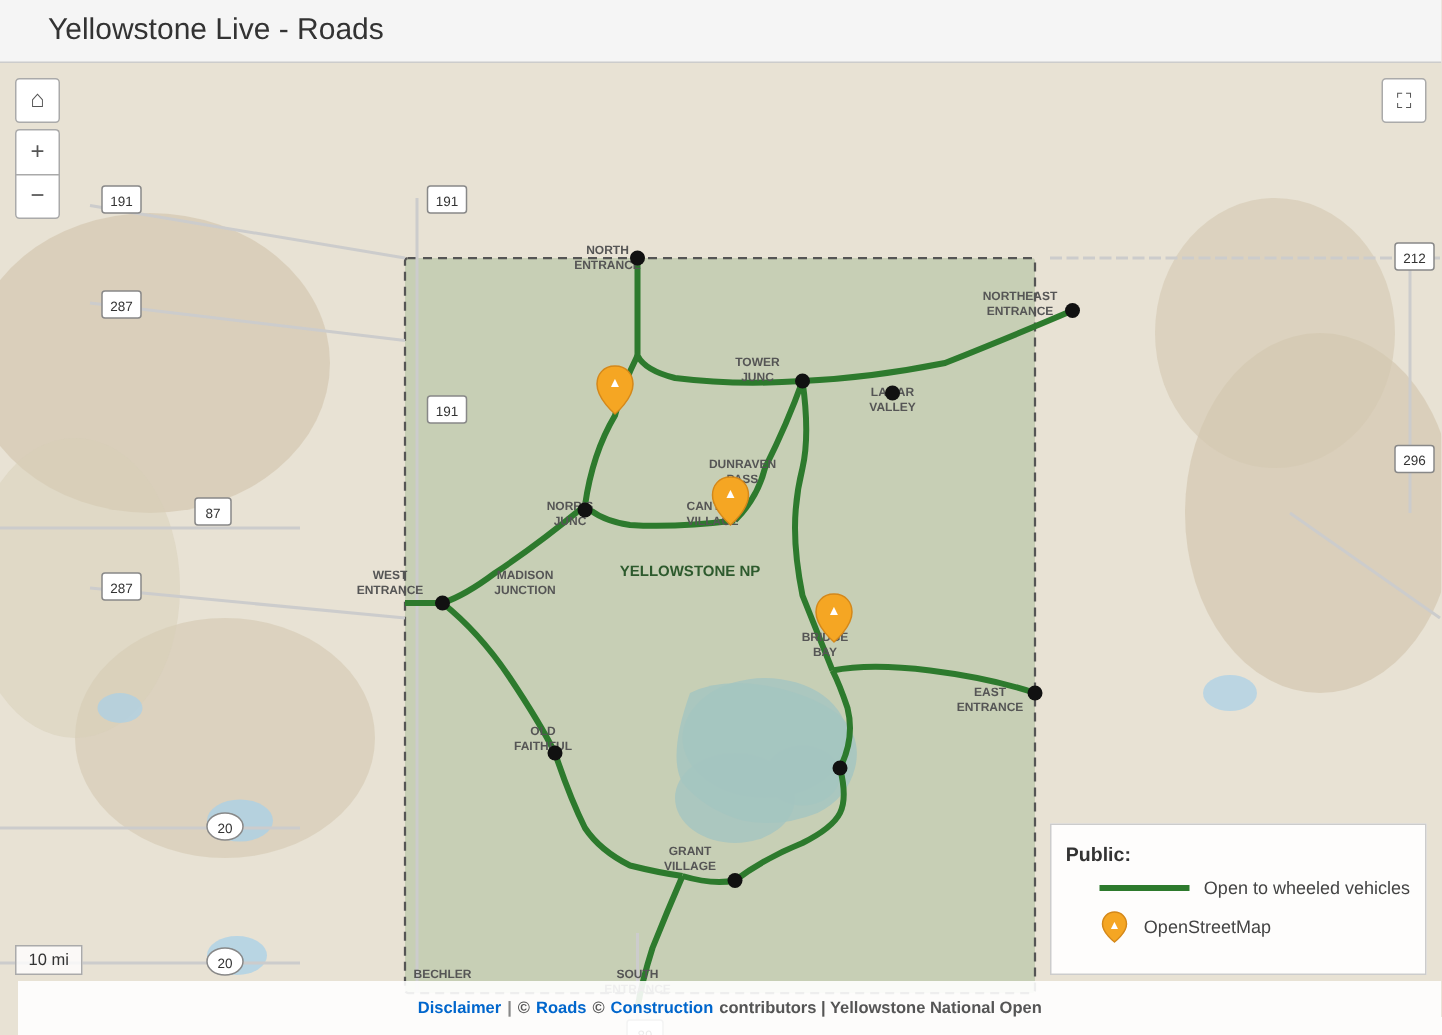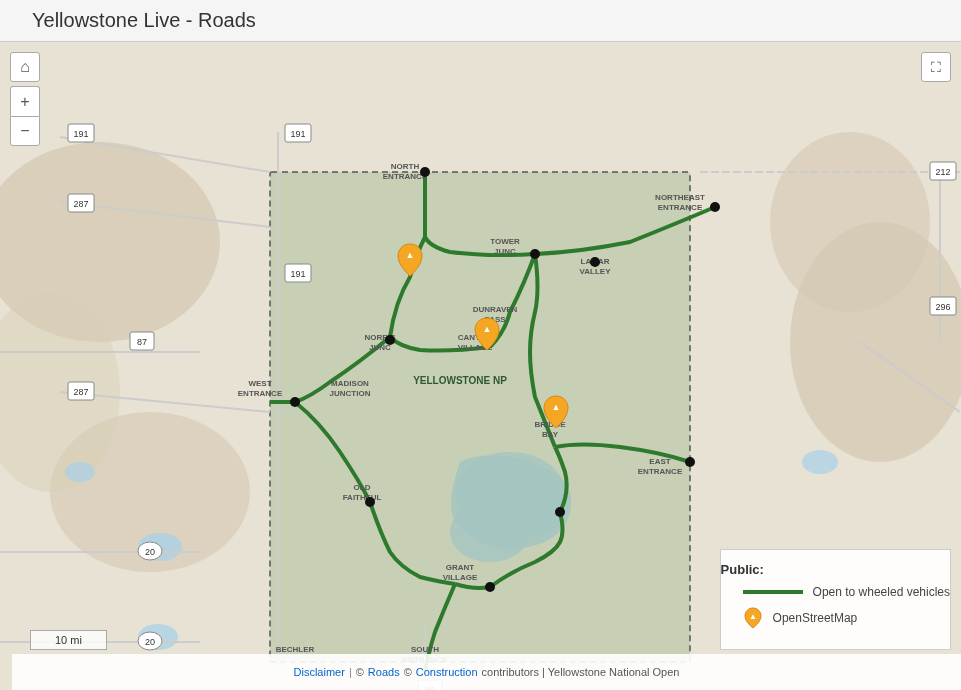--- a/index.html
+++ b/index.html
@@ -93,21 +93,21 @@
       color: #555;
     }
 
     
     #legend {
       position: absolute;
       bottom: 40px;
       right: 10px;
       background: rgba(255,255,255,0.92);
       border: 1px solid #ccc;
-      padding: 12px 0;
+      padding: 12px 10px;
       z-index: 10;
       min-width: 200px;
       font-size: 13px;
     }
 
     .legend-title {
       font-weight: bold;
       margin-bottom: 8px;
       font-size: 13px;
       color: #333;
@@ -161,43 +161,43 @@
       color: #444;
       font-size: 12px;
     }
 
     
     #scale-bar {
       position: absolute;
       bottom: 40px;
       left: 10px;
       background: rgba(255,255,255,0.8);
-      padding: 3px 24px;
+      padding: 3px 8px;
       font-size: 11px;
       color: #333;
       border: 1px solid #aaa;
       z-index: 10;
-      margin-left: 20px;
     }
 
     
     #footer {
       position: absolute;
       bottom: 0;
       left: 12px;
       right: 0;
       height: 36px;
       background: rgba(255,255,255,0.9);
       display: flex;
       align-items: center;
       justify-content: center;
       font-size: 11px;
       color: #555;
       z-index: 10;
       gap: 4px;
+      font-weight: bold;
     }
 
     #footer a, .footer-link {
       color: #0066cc;
       text-decoration: none;
     }
 
     .footer-sep { color: #888; }
   </style>
 </head>

